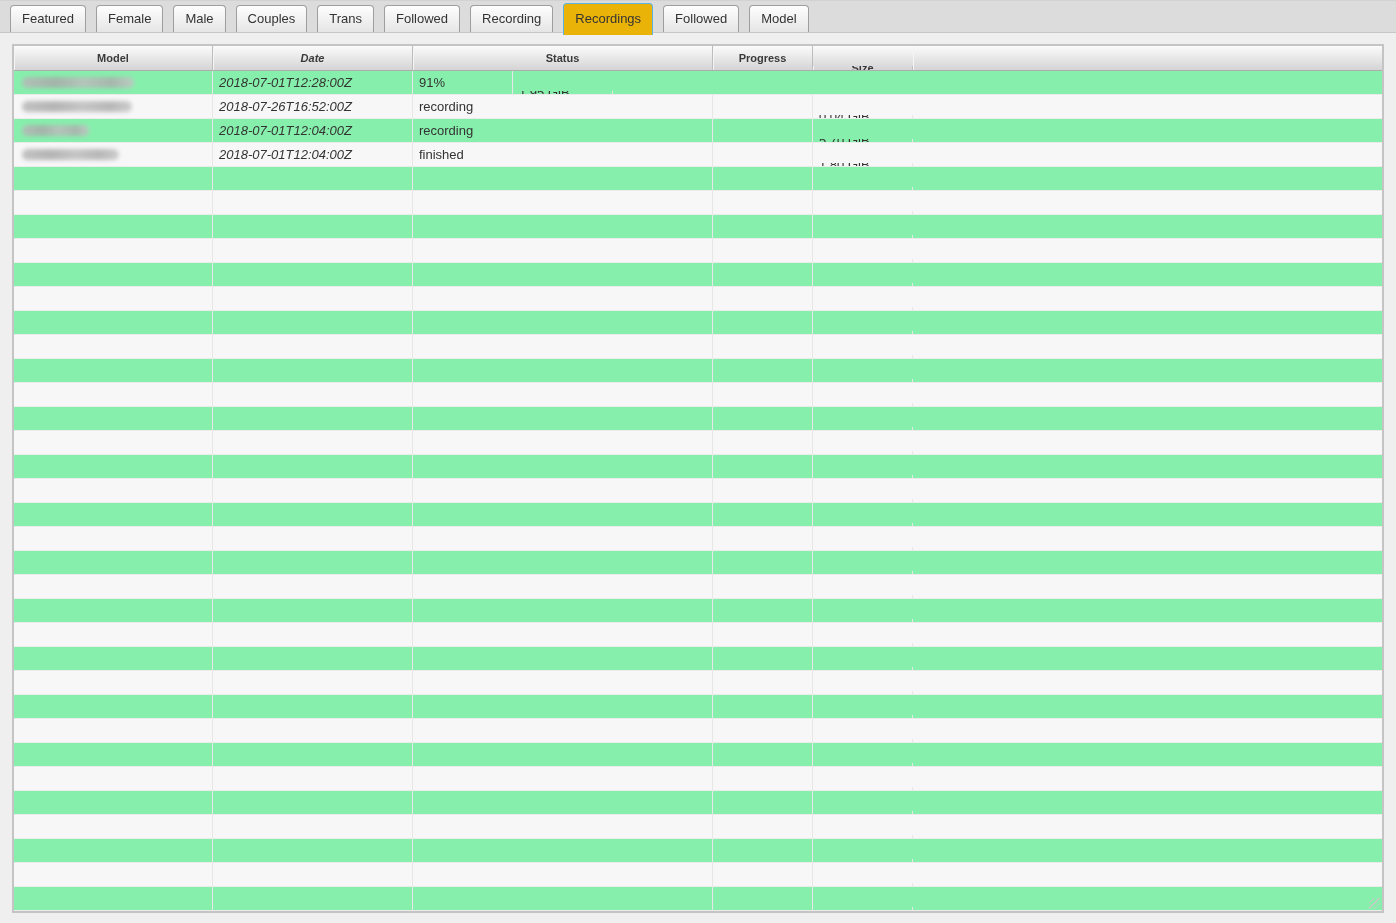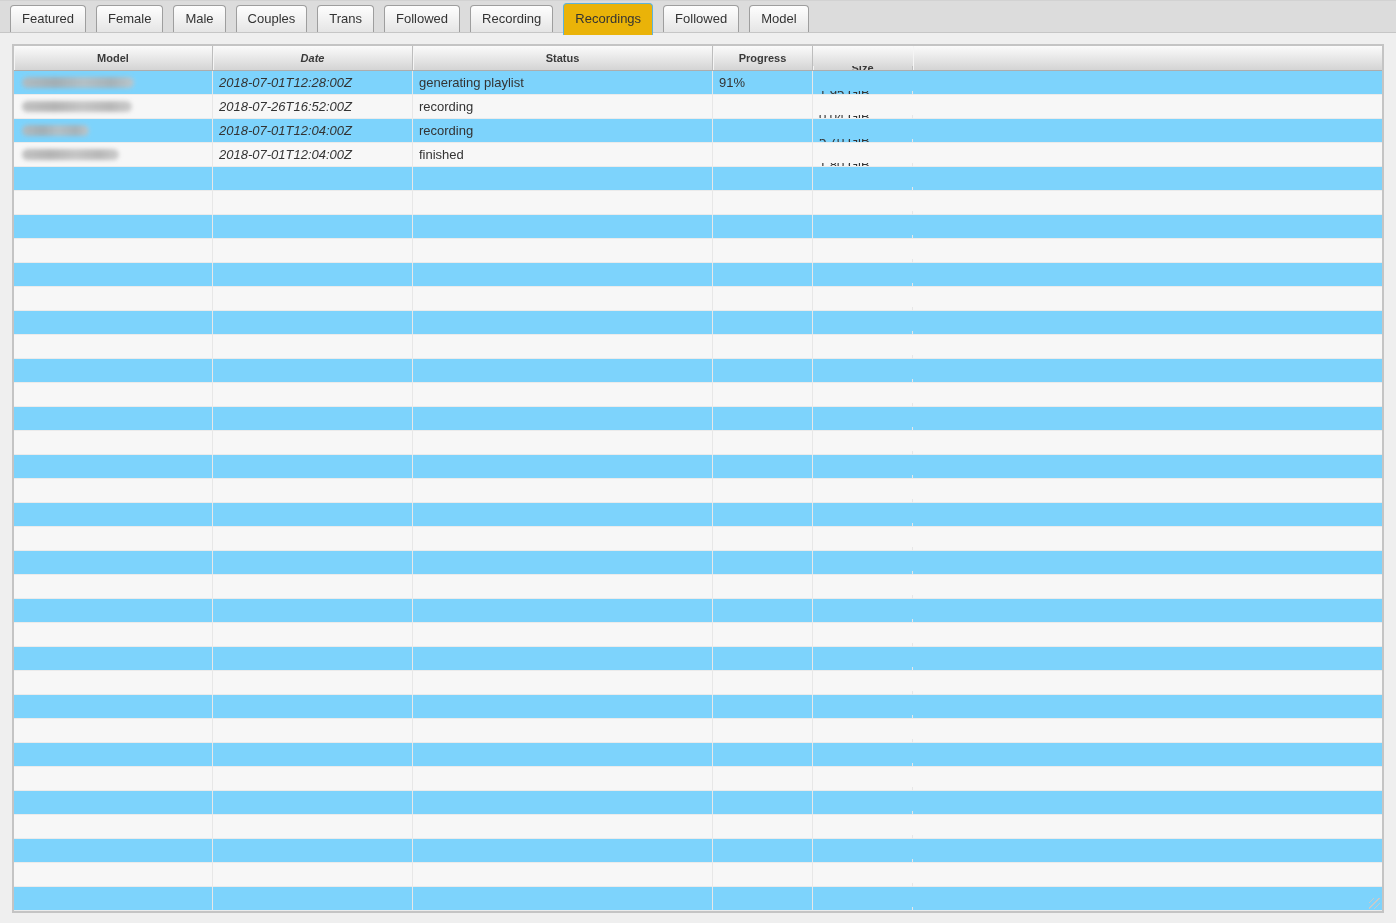--- a/index.html
+++ b/index.html
@@ -72,21 +72,21 @@
     border-right: 1px solid #bdbdbd;
     box-shadow: inset 1px 0 0 #f5f5f5;
     overflow: hidden;
     white-space: nowrap;
   }
   .th:last-child { border-right: none; }
 
   .tr {
     display: flex;
     height: 24px;
-    background: #7dd3fc;
+    background: #86efac;
   }
   .tr:nth-child(even) { background: #f7f7f7; }
   .td {
     display: flex;
     align-items: center;
     font-size: 13px;
     color: #333;
     padding-left: 6px;
     border-right: 1px solid #e7e7e7;
     border-bottom: 1px solid #ebebeb;
@@ -153,21 +153,20 @@
       <div class="th col-filler"></div>
     </div>
 
     <div id="tbody">
 
     <div class="tr">
           <div class="td col-model">
             <div class="redacted" style="width: 112px;"></div>
           </div>
           <div class="td col-date">2018-07-01T12:28:00Z</div>
-          <div class="td col-status">generating playlist</div>
           <div class="td col-progress">91%</div>
           <div class="td col-size">1,95 GiB</div>
           <div class="td col-filler"></div>
         </div>
         <div class="tr">
           <div class="td col-model">
             <div class="redacted" style="width: 110px;"></div>
           </div>
           <div class="td col-date">2018-07-26T16:52:00Z</div>
           <div class="td col-status">recording</div>

